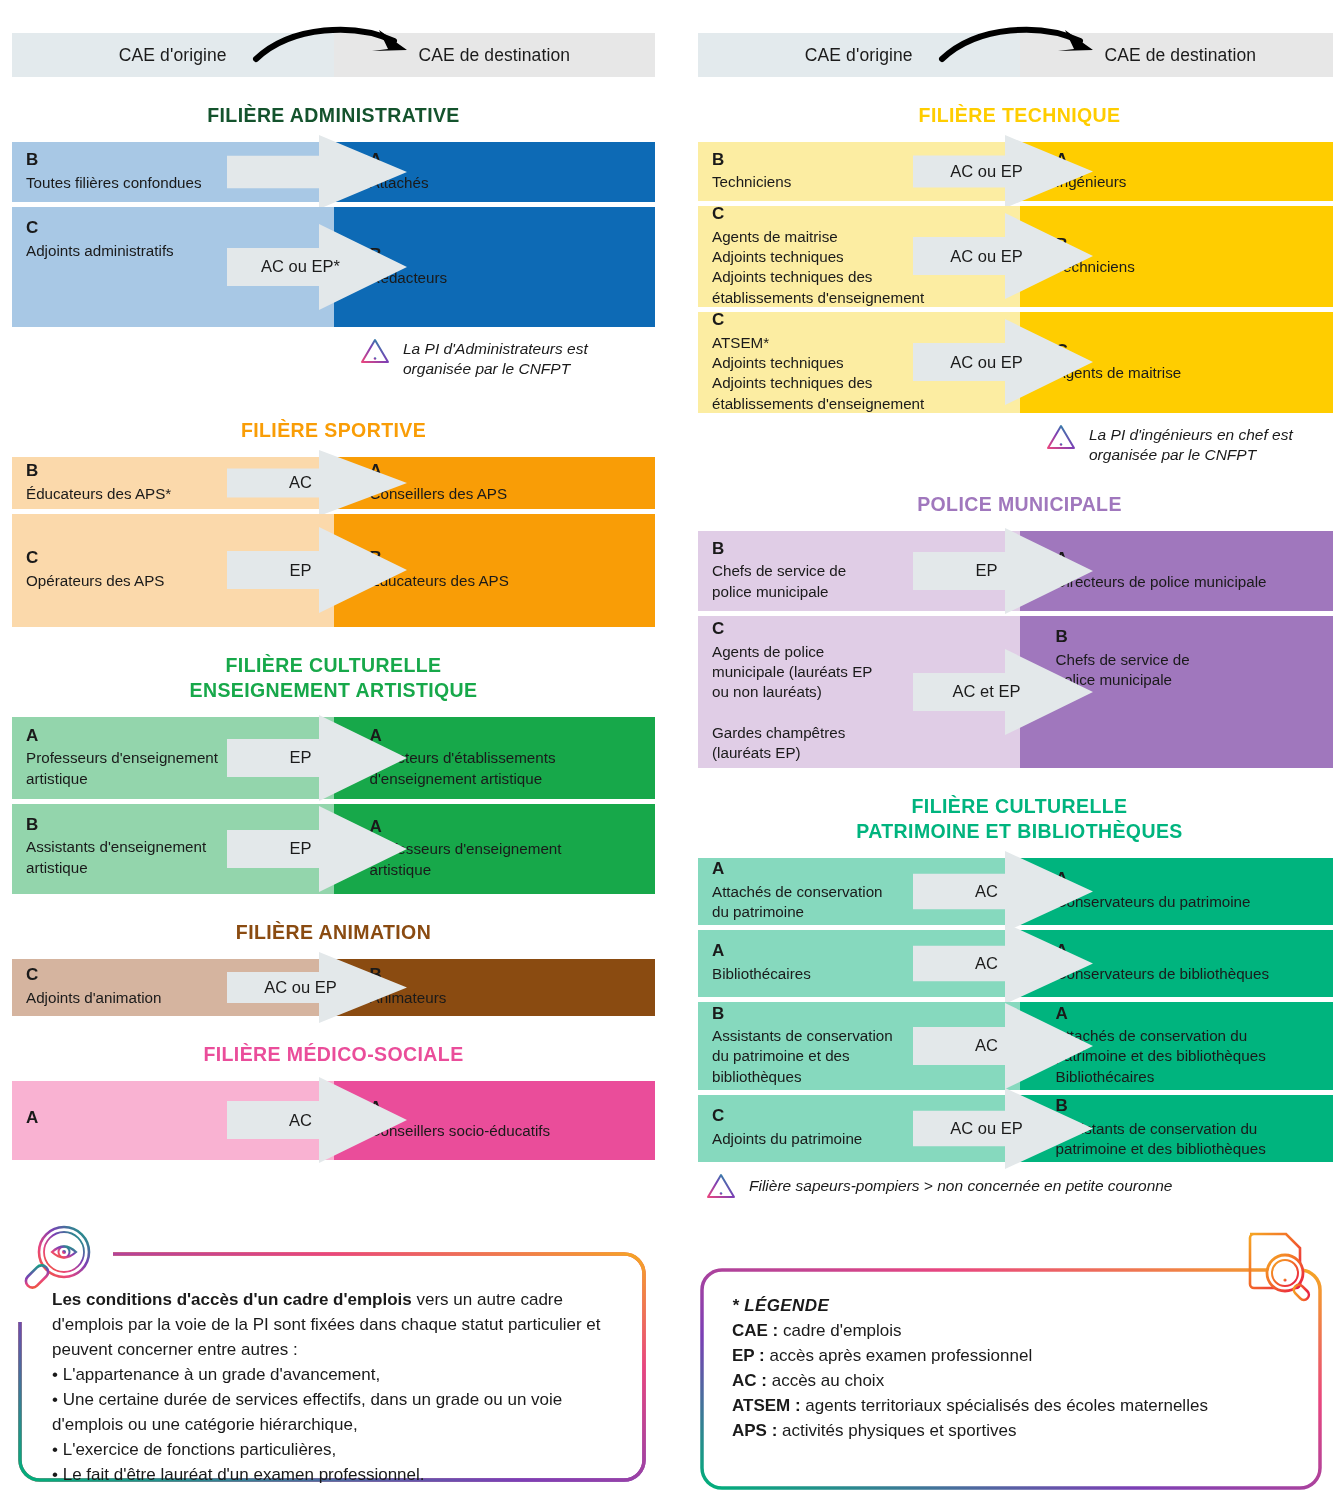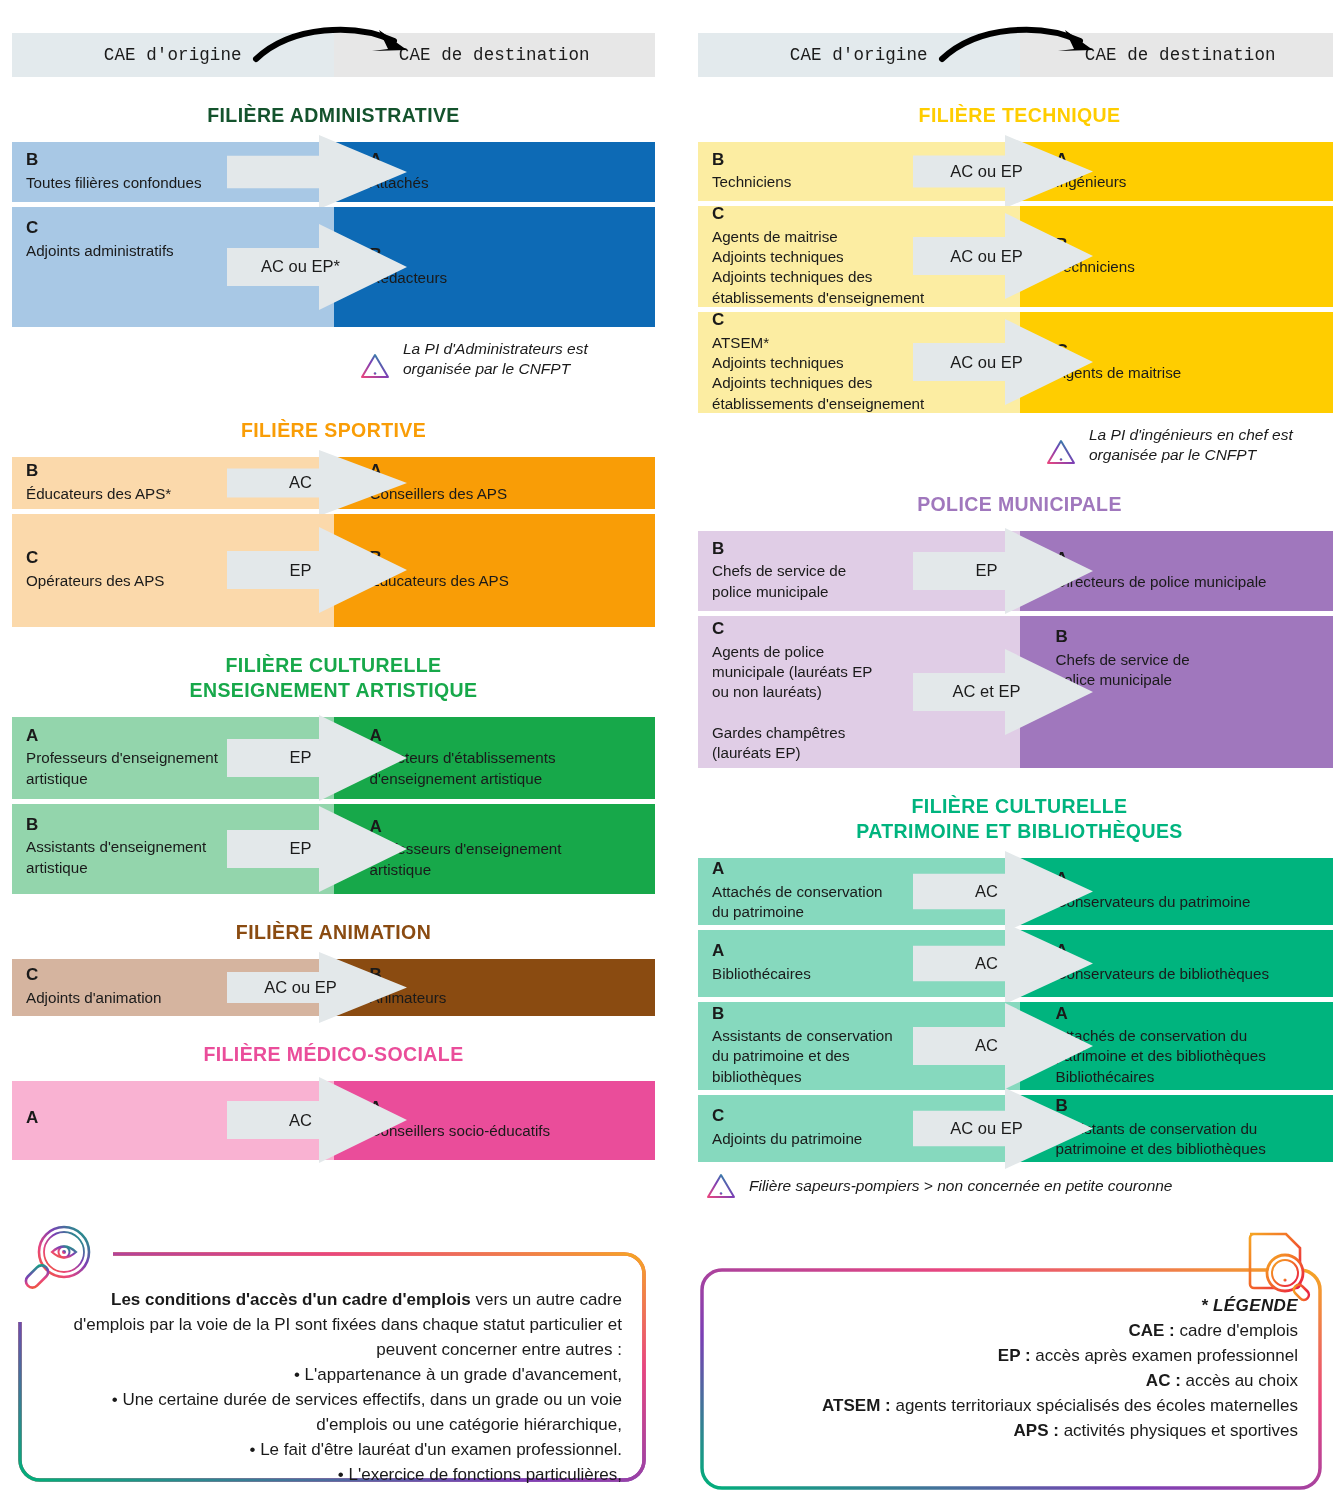--- a/index.html
+++ b/index.html
@@ -6,21 +6,21 @@
   body{
     width:1333px;height:1500px;position:relative;overflow:hidden;
     font-family:"Liberation Sans", sans-serif;
     color:#1a1a1a;
   }
   .col{position:absolute;top:0;width:643px;}
   .col-left{left:12px;}
   .col-right{left:698px;}
 
   
-  .cae-header{position:relative;display:flex;height:44px;margin-top:33px;font-family:Liberation Mono, monospace;}
+  .cae-header{position:relative;display:flex;height:44px;margin-top:33px;}
   .cae-origin{width:50%;background:#e3eaed;display:flex;align-items:center;justify-content:center;}
   .cae-dest{width:50%;background:#e7e7e7;display:flex;align-items:center;justify-content:center;}
   .cae-header span{font-size:17.5px;color:#1b1b1b;letter-spacing:.1px;}
   .curve-arrow{position:absolute;left:50%;top:-14px;transform:translateX(-50%);
                width:180px;height:46px;pointer-events:none;}
 
   
   .fil-title{text-align:center;font-weight:bold;font-size:19.5px;letter-spacing:.4px;
              line-height:1.28;}
 
@@ -34,29 +34,29 @@
   .job{font-size:15.2px;line-height:1.33;display:block;white-space:pre-line;}
 
   
   .arrow{position:absolute;left:calc(50% - 107px);width:180px;height:74px;}
   .arrow svg{position:absolute;inset:0;width:100%;height:100%;}
   .arrow .lbl{position:absolute;left:0;top:0;width:148px;height:100%;
               display:flex;align-items:center;justify-content:center;
               font-size:16.5px;color:#1b1b1b;}
 
   
-  .note{display:flex;align-items:flex-end;gap:13px;font-style:italic;font-size:15.5px;line-height:1.32;}
+  .note{display:flex;align-items:flex-start;gap:13px;font-style:italic;font-size:15.5px;line-height:1.32;}
   .note .txt{white-space:pre-line;padding-top:2px;}
   .warn{flex:0 0 auto;width:30px;height:28px;}
 
   
   .card{position:relative;border-radius:22px;background:#fff;box-sizing:border-box;}
   .card .inner{position:relative;z-index:2;padding:30px 26px 22px 30px;}
   .card .frame{position:absolute;inset:0;z-index:1;}
-  .card p{margin:0;font-size:17px;line-height:1.47;text-align:right;}
+  .card p{margin:0;font-size:17px;line-height:1.47;}
   .card .li{margin:0;font-size:17px;line-height:1.47;}
   .legend-title{font-style:italic;font-weight:bold;font-size:19px;letter-spacing:.4px;margin:0 0 34px 0;}
   .legend-line{font-size:15.5px;line-height:1.62;margin:0;}
   .legend-line b{font-weight:bold;}
 
   .deco-icon{position:absolute;z-index:3;}
 </style>
 </head>
 <body>
 
@@ -472,22 +472,22 @@
           <stop offset="1" stop-color="#f5a623"></stop>
       </linearGradient>
     </defs>
     <path d="M95 2 H606 a20 20 0 0 1 20 20 V208 a20 20 0 0 1 -20 20 H22 a20 20 0 0 1 -20 -20 V70" fill="none" stroke="url(#gradCondA)" stroke-width="3.5"></path>
     <path d="M2 70 V208 a20 20 0 0 0 20 20 H606 a20 20 0 0 0 20 -20 V22 a20 20 0 0 0 -20 -20 H95" fill="none" stroke="url(#gradCondB)" stroke-width="3.5"></path>
   </svg>
   <div class="inner" id="conditionsInner" style="padding:36px 24px 18px 34px;">
       <p><b>Les conditions d'accès d'un cadre d'emplois</b><span> vers un autre cadre d'emplois par la voie de la PI sont fixées dans chaque statut particulier et peuvent concerner entre autres :</span></p>
       <p class="li">• L'appartenance à un grade d'avancement,</p>
       <p class="li">• Une certaine durée de services effectifs, dans un grade ou un voie  d'emplois ou une catégorie hiérarchique,</p>
+      <p class="li">• L'exercice de fonctions particulières,</p>
       <p class="li">• Le fait d'être lauréat d'un examen professionnel.</p>
-      <p class="li">• L'exercice de fonctions particulières,</p>
     </div>
 </div>
 <div class="deco-icon" style="left:16px;top:1222px;width:82px;height:82px;">
   <svg viewBox="0 0 82 82" width="82" height="82">
     <defs>
       <linearGradient id="gMag" x1="0" y1="1" x2="1" y2="0">
         <stop offset="0" stop-color="#f05a2a"></stop>
           <stop offset="0.3" stop-color="#e8467f"></stop>
         <stop offset="0.6" stop-color="#7b3fb5"></stop>
           <stop offset="1" stop-color="#00b07a"></stop>

